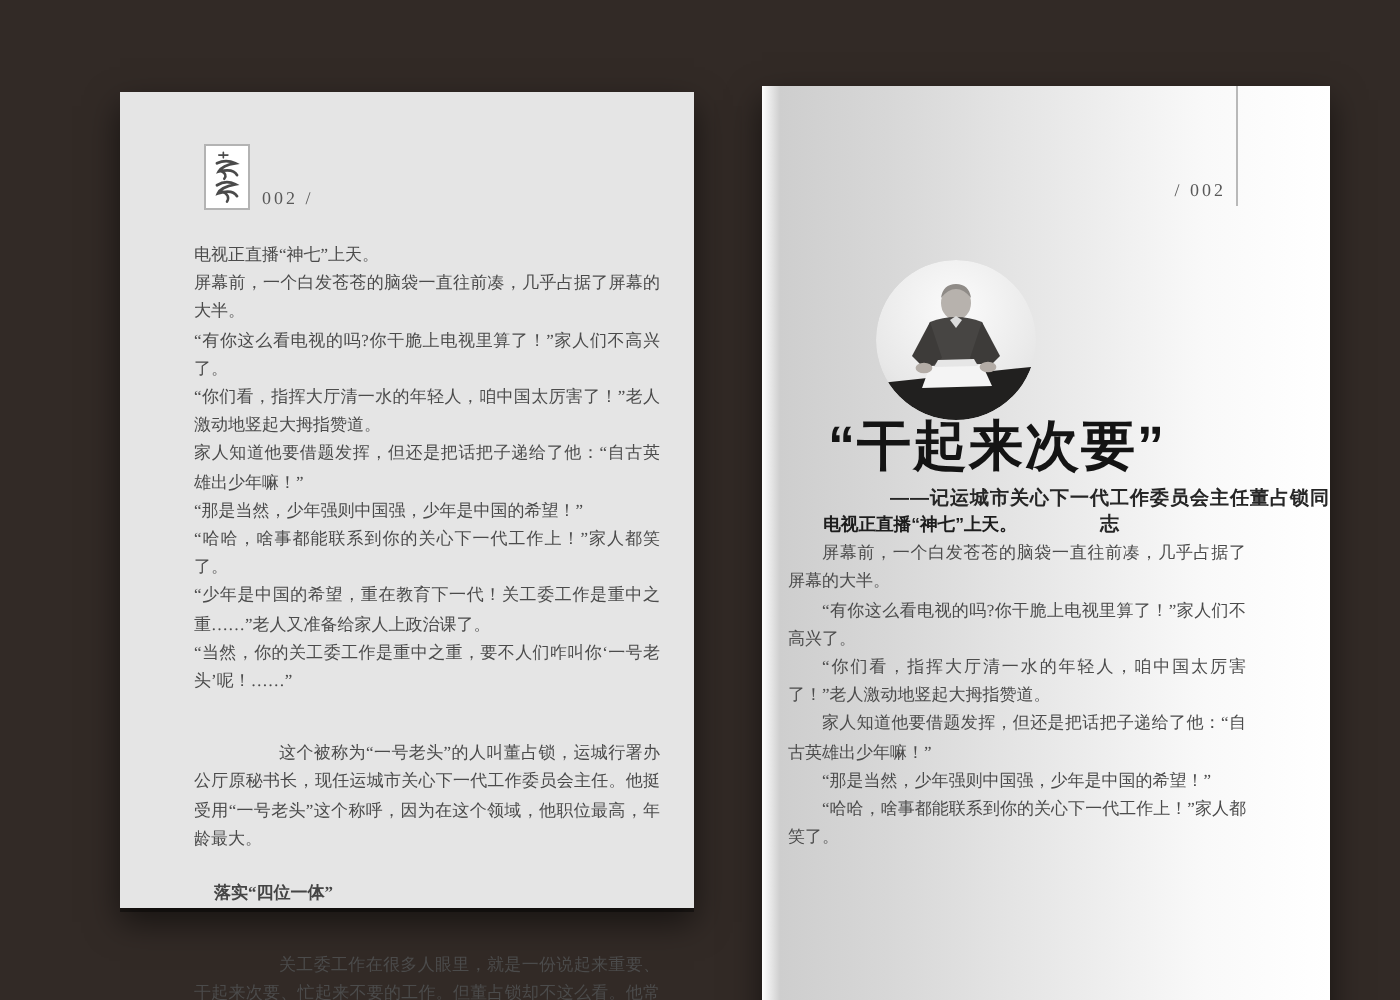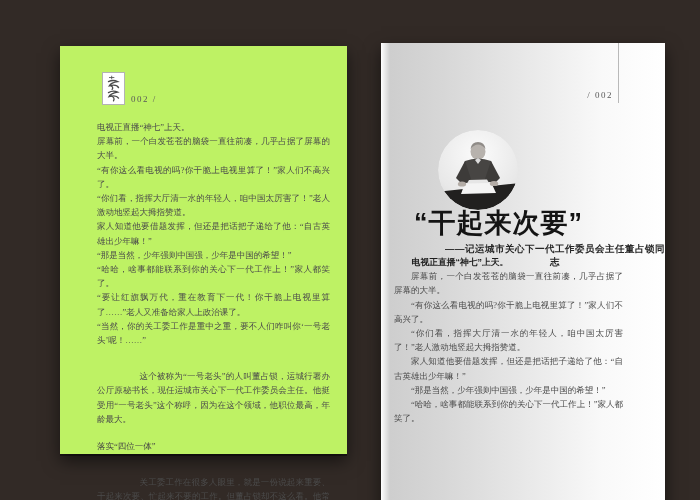--- a/index.html
+++ b/index.html
@@ -8,21 +8,21 @@
     background:#322a26;
     font-family:"Liberation Serif", serif;
   }
   .stage{position:relative;width:700px;height:500px;}
 
   
   .page{position:absolute;
     box-shadow:0 2px 0 rgba(0,0,0,.4), 0 7px 16px rgba(0,0,0,.55);}
   .page-left{
     left:60px;top:46px;width:287px;height:408px;
-    background:#bef264;
+    background:#e5e5e5;
   }
   .page-right{
     left:361px;top:43px;width:284px;height:482px;
     background:linear-gradient(to right,
       #ffffff 0px,#cecece 9px,#d7d7d7 22%,#e9e9e9 52%,#f9f9f9 78%,#ffffff 100%);
     margin-left:20px;
   }
 
   
   .lp-header{position:absolute;left:42px;top:26px;display:flex;align-items:flex-end;}
@@ -31,22 +31,22 @@
   .stamp svg{display:block;width:100%;height:100%;}
   .folio{font-size:9px;color:#595959;letter-spacing:1.5px;margin-left:6px;
     padding-bottom:1px;font-family:"Liberation Serif",serif;}
 
   .lp-body{position:absolute;left:37px;top:74px;width:233px;}
   .lp-body p{
     margin:0;font-size:8.5px;line-height:14.2px;text-align:justify;
     color:#4b4b4b;
   }
   .lp-body p.indent5{text-indent:5em;margin-top:22px;}
-  .lp-body .section{margin:13px 0 0 0;font-size:8.5px;line-height:14.2px;
-    color:#454545;font-weight:normal;}
+  .lp-body .section{margin:13px 0 0 10px;font-size:8.5px;line-height:14.2px;
+    color:#454545;font-weight:bold;}
 
   
   .rp-folio-line{position:absolute;top:0;right:46px;width:1px;height:60px;background:#b9b9b9;}
   .rp-folio{position:absolute;top:47px;right:52px;font-size:9px;color:#595959;
     letter-spacing:1.5px;}
 
   .photo{position:absolute;left:57px;top:87px;width:80px;height:80px;border-radius:50%;
     overflow:hidden;}
   .photo svg{display:block;width:80px;height:80px;}
 
@@ -90,21 +90,21 @@
     </div>
 
     <div class="lp-body">
       <p>电视正直播“神七”上天。</p>
       <p>屏幕前，一个白发苍苍的脑袋一直往前凑，几乎占据了屏幕的大半。</p>
       <p>“有你这么看电视的吗?你干脆上电视里算了！”家人们不高兴了。</p>
       <p>“你们看，指挥大厅清一水的年轻人，咱中国太厉害了！”老人激动地竖起大拇指赞道。</p>
       <p>家人知道他要借题发挥，但还是把话把子递给了他：“自古英雄出少年嘛！”</p>
       <p>“那是当然，少年强则中国强，少年是中国的希望！”</p>
       <p>“哈哈，啥事都能联系到你的关心下一代工作上！”家人都笑了。</p>
-      <p>“要让红旗飘万代，重在教育下一代！你干脆上电视里算了……”老人又准备给家人上政治课了。</p>
+      <p>“少年是中国的希望，重在教育下一代！关工委工作是重中之重……”老人又准备给家人上政治课了。</p>
       <p>“当然，你的关工委工作是重中之重，要不人们咋叫你‘一号老头’呢！……”</p>
       <p class="indent5">这个被称为“一号老头”的人叫董占锁，运城行署办公厅原秘书长，现任运城市关心下一代工作委员会主任。他挺受用“一号老头”这个称呼，因为在这个领域，他职位最高，年龄最大。</p>
       <p class="section">落实“四位一体”</p>
       <p class="indent5">关工委工作在很多人眼里，就是一份说起来重要、干起来次要、忙起来不要的工作。但董占锁却不这么看。他常给关工</p>
     </div>
   </div>
 
   <div class="page page-right">
 
     <span class="rp-folio-line"></span>

